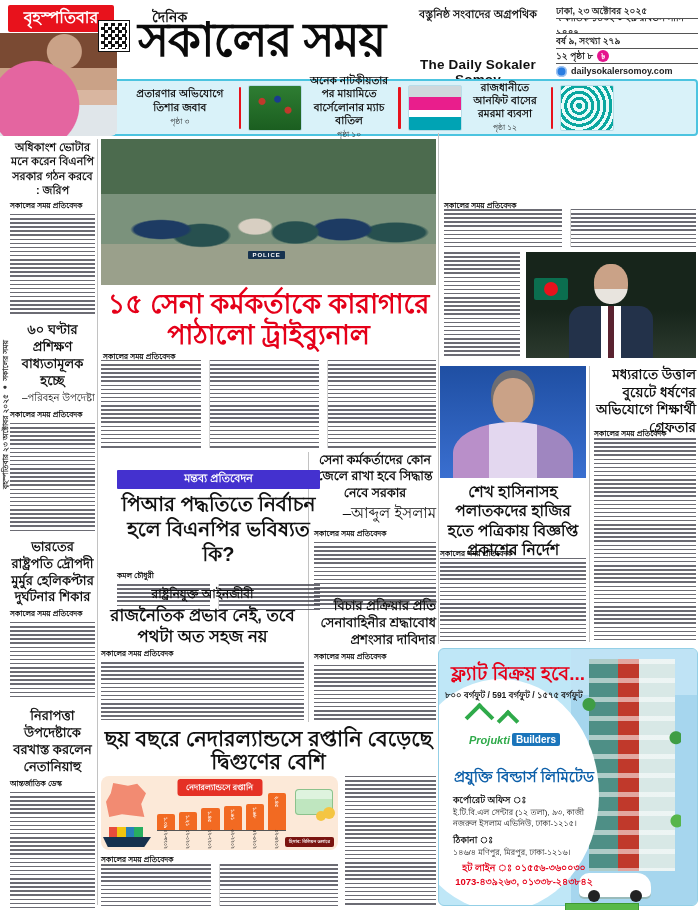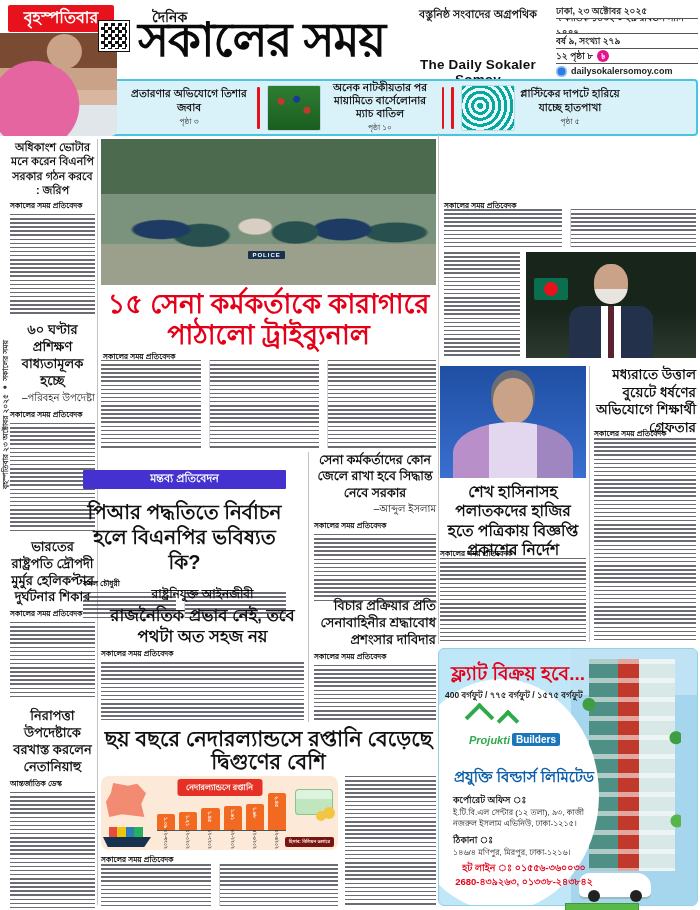--- a/index.html
+++ b/index.html
@@ -185,27 +185,30 @@
     </div>
     <div class="t-sep"></div>
     <div style="display:flex;gap:5px;align-items:center;width:168px;">
       <div class="thumb football"></div>
       <div class="ctr" style="flex:1;">
         <div class="t-title">অনেক নাটকীয়তার পর মায়ামিতে বার্সেলোনার ম্যাচ বাতিল</div>
         <div class="t-page">পৃষ্ঠা ১০</div>
       </div>
     </div>
     <div class="t-sep"></div>
+    <div style="display:flex;gap:5px;align-items:center;width:160px;">
+      <div class="thumb bus"></div>
+      <div class="ctr" style="flex:1;">
+        <div class="t-title">রাজধানীতে আনফিট বাসের রমরমা ব্যবসা</div>
+        <div class="t-page">পৃষ্ঠা ১২</div>
+      </div>
+    </div>
     <div class="t-sep"></div>
     <div style="display:flex;gap:5px;align-items:center;width:160px;">
       <div class="thumb fans"></div>
-      <div class="ctr" style="flex:1;">
-        <div class="t-title">প্লাস্টিকের দাপটে হারিয়ে যাচ্ছে হাতপাখা</div>
-        <div class="t-page">পৃষ্ঠা ৫</div>
-      </div>
     </div>
   </div>
 
   <div class="hairline-v" style="left:97px;top:139px;height:766px;"></div>
   <div class="hairline-v" style="left:438px;top:133px;height:511px;"></div>
   <div class="hairline-v" style="left:589px;top:366px;height:276px;"></div>
   <div class="hairline-v" style="left:308px;top:452px;height:270px;"></div>
 
   <div class="abs vband" style="left:0;top:300px;width:11px;height:230px;">বৃহস্পতিবার ২৩ অক্টোবর ২০২৫ ● সকালের সময়</div>
 
@@ -239,28 +242,28 @@
   <div class="abs lead-h" style="left:101px;top:289px;width:335px;">১৫ সেনা কর্মকর্তাকে কারাগারে পাঠালো ট্রাইব্যুনাল</div>
   <div class="abs byline" style="left:103px;top:351px;">সকালের সময় প্রতিবেদক</div>
   <div class="abs cols" style="left:101px;top:360px;width:335px;height:88px;">
     <div class="c greek"></div>
     <div class="c greek"></div>
     <div class="c greek"></div>
   </div>
 
   <div class="abs" style="left:314px;top:452px;width:122px;">
     <div class="jail-h">সেনা কর্মকর্তাদের কোন জেলে রাখা হবে সিদ্ধান্ত নেবে সরকার</div>
-    <div class="kicker-right" style="font-size:10px;">–আব্দুল ইসলাম</div>
+    <div class="kicker-right" style="font-size:15px;">–আব্দুল ইসলাম</div>
     <div class="byline" style="margin:2px 0;">সকালের সময় প্রতিবেদক</div>
     <div class="greek" style="height:68px;"></div>
   </div>
 
-  <div class="abs" style="left:83px;top:470px;width:203px;">
+  <div class="abs" style="left:117px;top:470px;width:203px;">
     <div class="banner" style="height:19px;">মন্তব্য প্রতিবেদন</div>
-    <div class="comm-h" style="margin-top:11px;">পিআর পদ্ধতিতে নির্বাচন হলে বিএনপির ভবিষ্যত কি?</div>
+    <div class="comm-h" style="margin-top:3px;">পিআর পদ্ধতিতে নির্বাচন হলে বিএনপির ভবিষ্যত কি?</div>
     <div class="byline" style="margin:3px 0 2px;">কমল চৌধুরী</div>
     <div class="cols" style="height:26px;">
       <div class="c greek"></div>
       <div class="c greek"></div>
     </div>
   </div>
 
   <div class="abs" style="left:101px;top:585px;width:203px;">
     <div class="ctr" style="font-size:12px;font-weight:bold;">রাষ্ট্রনিযুক্ত আইনজীবী</div>
     <div class="law-h">রাজনৈতিক প্রভাব নেই, তবে পথটা অত সহজ নয়</div>
@@ -348,21 +351,21 @@
   </div>
   <div class="abs greek" style="left:345px;top:776px;width:91px;height:130px;"></div>
 
   <div class="abs ad-box" style="left:438px;top:648px;width:258px;height:256px;">
     <div class="abs building" style="right:0;top:0;width:126px;height:256px;">
       <div class="tower"></div>
       <div class="car"></div>
     </div>
     <div class="ad-blob"></div>
     <div class="abs ad-headline" style="left:12px;top:10px;width:150px;">ফ্ল্যাট বিক্রয় হবে...</div>
-    <div class="abs ad-sizes" style="left:6px;top:40px;width:158px;">400 বর্গফুট / ৭৭৫ বর্গফুট / ১৫৭৫ বর্গফুট</div>
+    <div class="abs ad-sizes" style="left:6px;top:40px;width:158px;">৮০০ বর্গফুট / 591 বর্গফুট / ১৫৭৫ বর্গফুট</div>
     <div class="abs" style="left:30px;top:58px;">
       <div style="display:flex;gap:10px;">
         <span class="roof"></span>
         <span class="roof" style="width:12px;height:12px;margin-top:6px;"></span>
       </div>
       <div class="logo-row" style="margin-top:4px;">
         <span class="logo-projukti">Projukti</span>
         <span class="logo-builders">Builders</span>
       </div>
     </div>
@@ -371,18 +374,18 @@
       <span class="ad-label">কর্পোরেট অফিস ঃ</span>
       <div class="ad-text">ই.টি.বি.এল সেন্টার (১২ তলা), ৯৩, কাজী নজরুল ইসলাম এভিনিউ, ঢাকা-১২১৫।</div>
     </div>
     <div class="abs" style="left:14px;top:180px;width:148px;">
       <span class="ad-label">ঠিকানা ঃ</span>
       <div class="ad-text">১৪৬/৪ মণিপুর, মিরপুর, ঢাকা-১২১৬।</div>
     </div>
     <div class="abs ad-hot" style="left:2px;top:212px;width:166px;">
       <span>হট লাইন ঃ</span>
       <span>০১৫৫৬-৩৬০০৩০</span><br>
-      <span>2680-৪৩৯২৬৩, ০১৩৩৮-২৪৩৮৪২</span>
+      <span>1073-৪৩৯২৬৩, ০১৩৩৮-২৪৩৮৪২</span>
     </div>
   </div>
 
   <div class="abs green-edge" style="left:565px;top:903px;width:72px;height:7px;"></div>
 </div>
 
 </body></html>

